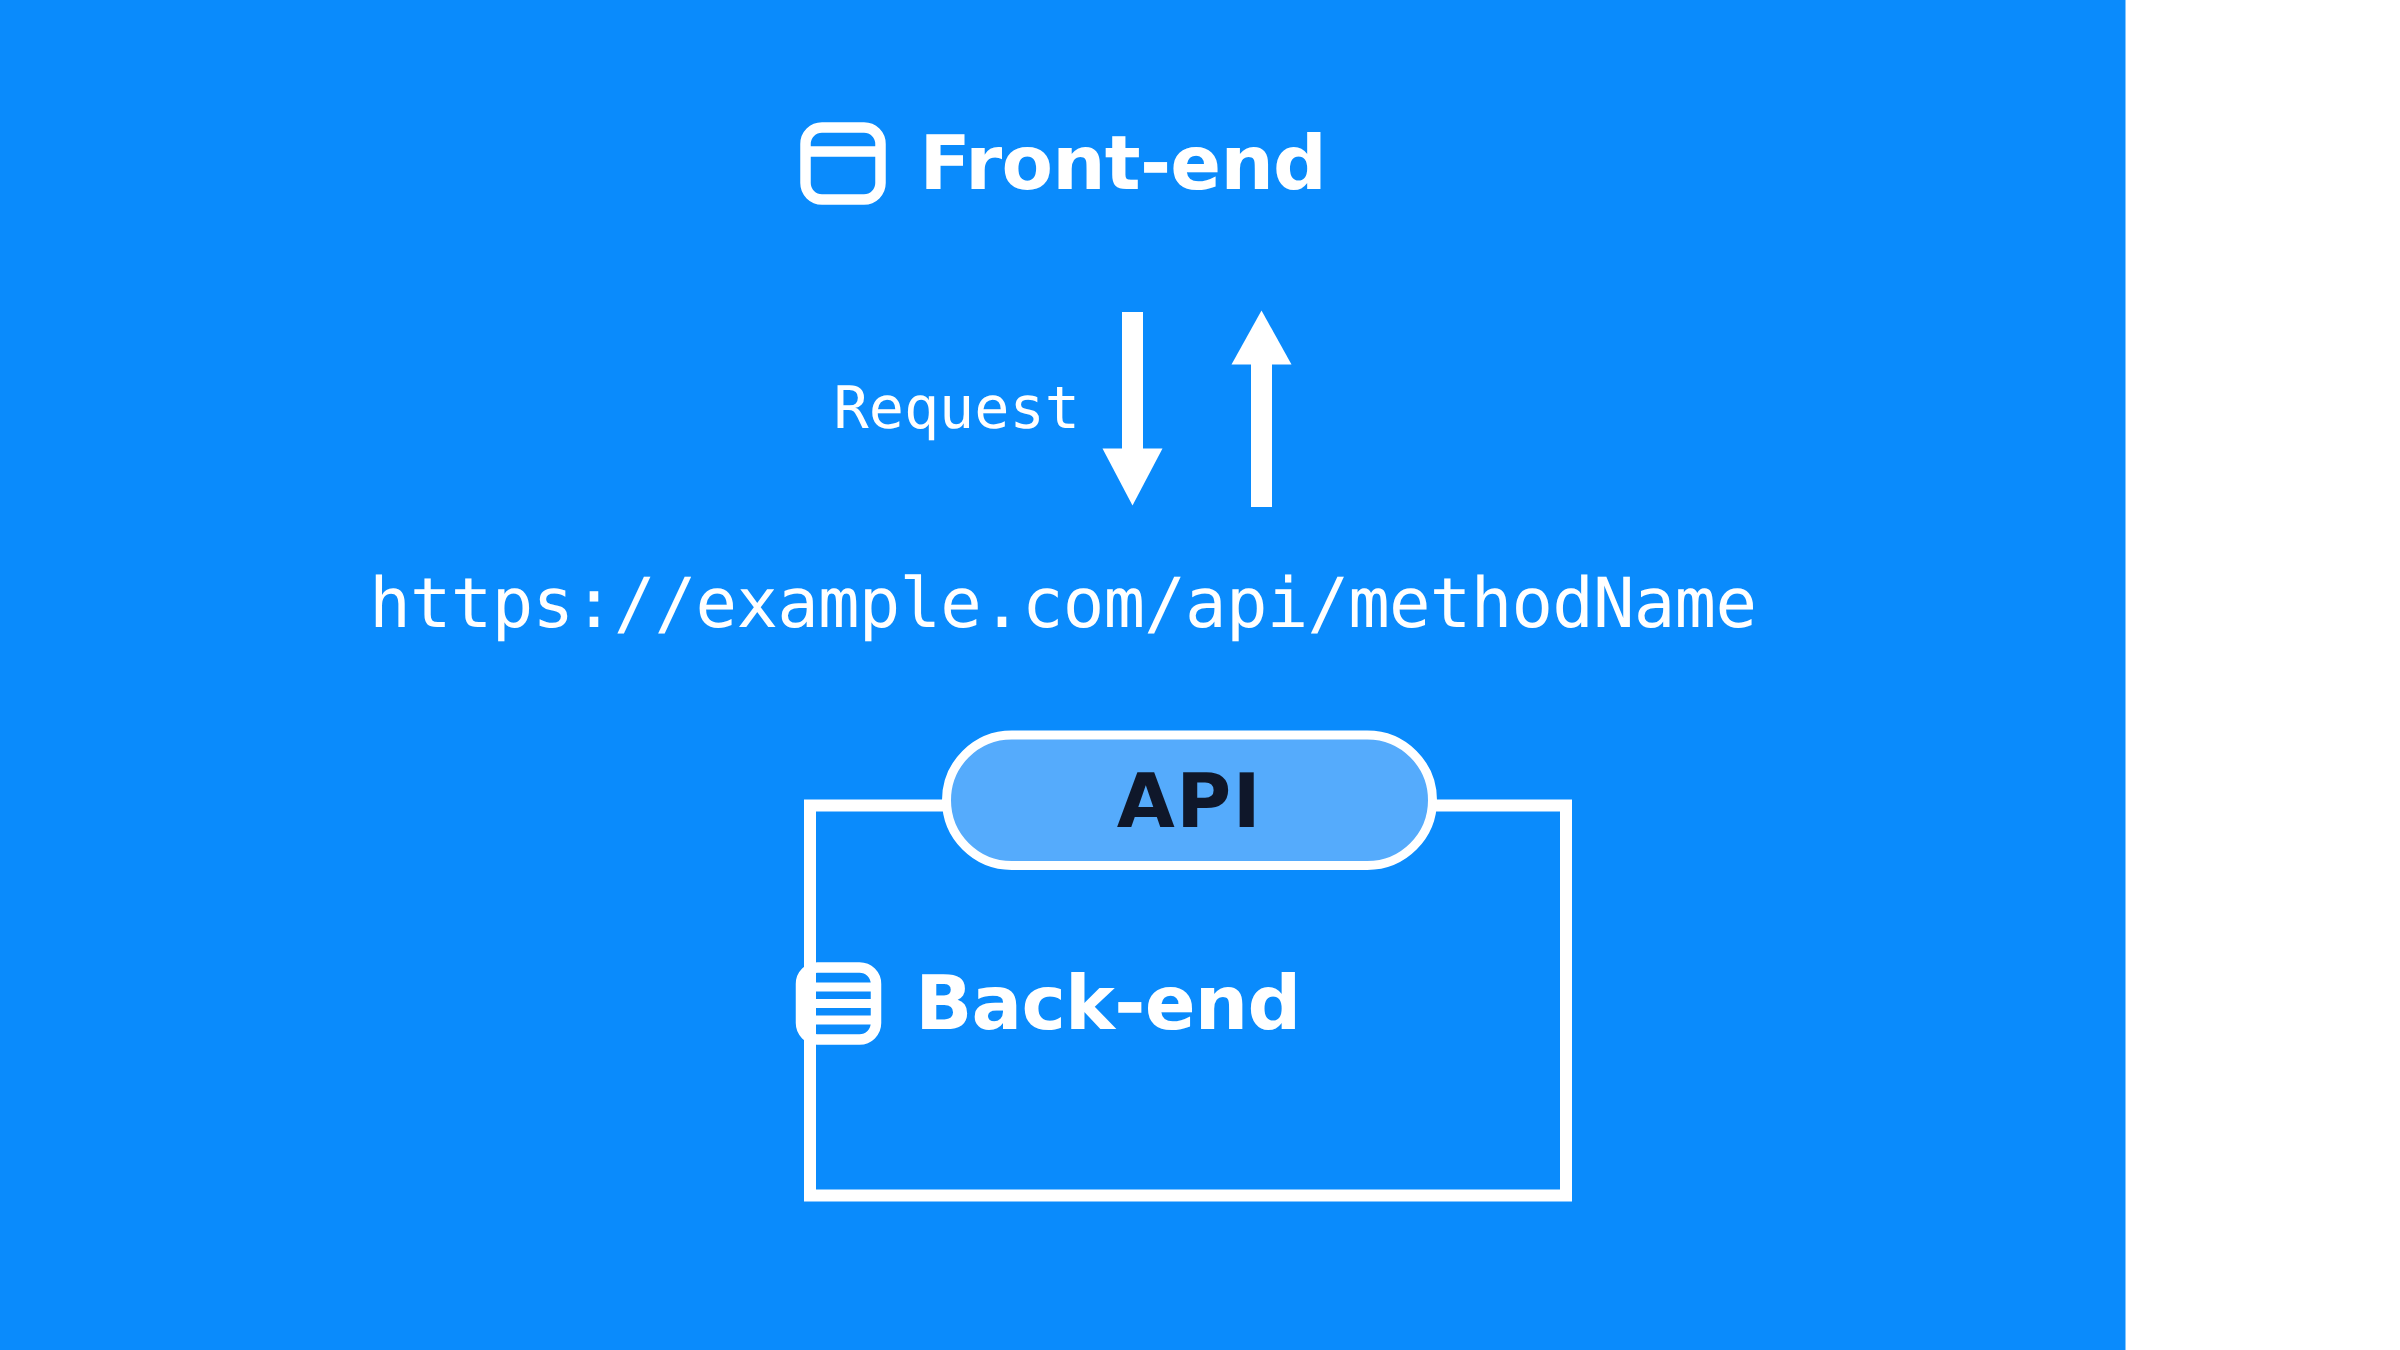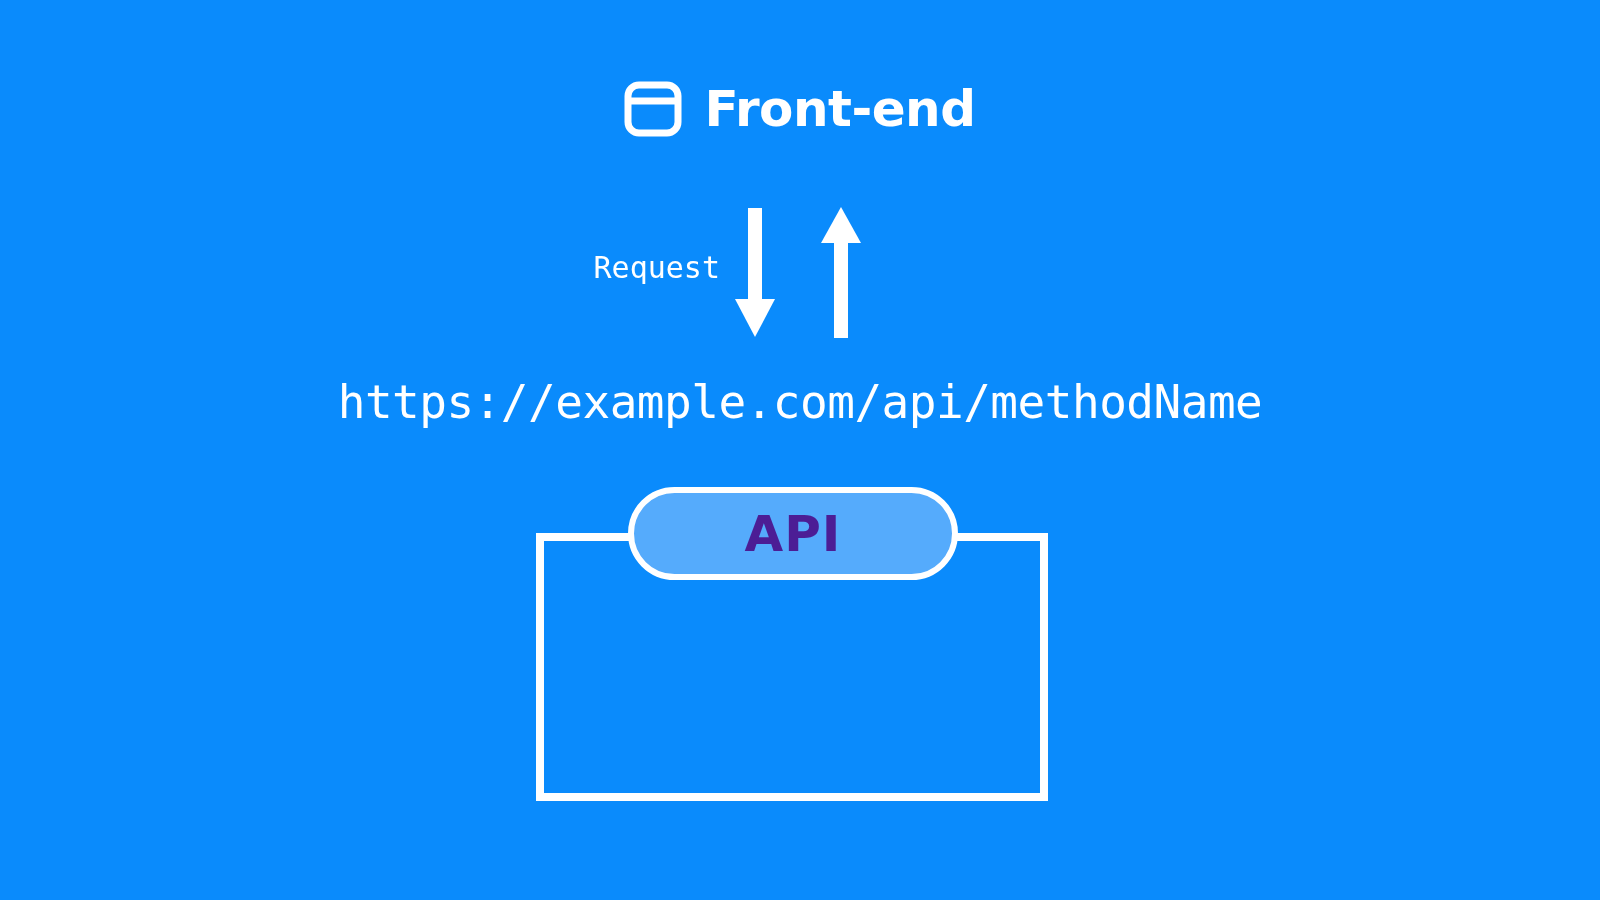--- a/index.html
+++ b/index.html
@@ -8,23 +8,24 @@
   }
   body {
     width: 1600px;
     height: 900px;
     overflow: hidden;
     font-family: "Liberation Sans", sans-serif;
   }
 
   #canvas {
     position: relative;
-    width: 1600px;
+    width: 1378px;
     height: 900px;
     background: #0a8bfc;
+    padding-left: 39px;
   }
 
   
   .node-row {
     position: absolute;
     display: flex;
     align-items: center;
     gap: 22px;
     white-space: nowrap;
   }
@@ -63,21 +64,21 @@
     top: 195px;
     width: 200px;
     height: 155px;
   }
 
   
   .flow-label {
     position: absolute;
     color: #ffffff;
     font-family: "DejaVu Sans Mono", monospace;
-    font-size: 30px;
+    font-size: 39px;
     font-weight: 400;
     line-height: 1;
     white-space: nowrap;
   }
   #label-request {
     left: 0;
     width: 720px;
     text-align: right;
     top: 253px;
   }
@@ -123,21 +124,21 @@
     height: 93px;
     box-sizing: border-box;
     border: 6px solid #ffffff;
     border-radius: 48px;
     background: #55abfc;
     display: flex;
     align-items: center;
     justify-content: center;
   }
   #api-label {
-    color: #4c1d95;
+    color: #0f172a;
     font-family: "DejaVu Sans", sans-serif;
     font-size: 50px;
     font-weight: 700;
     letter-spacing: 1px;
     line-height: 1;
   }
 </style>
 </head>
 <body>
 
@@ -169,14 +170,25 @@
   <div id="label-request" class="flow-label">Request</div>
 
   <div id="url-text">https://example.com/api/methodName</div>
 
   <div id="backend-box"></div>
 
   <div id="api-pill">
     <span id="api-label">API</span>
   </div>
 
+  <div id="backend-row" class="node-row">
+    <span class="node-icon-wrap">
+      <svg class="node-icon" viewBox="0 0 58 58" fill="none" xmlns="http://www.w3.org/2000/svg">
+        <rect x="4" y="5" width="50" height="48" rx="11" ry="11" stroke="#ffffff" stroke-width="7"></rect>
+        <line x1="6" y1="18" x2="52" y2="18" stroke="#ffffff" stroke-width="6"></line>
+        <line x1="6" y1="29" x2="52" y2="29" stroke="#ffffff" stroke-width="6"></line>
+        <line x1="6" y1="40" x2="52" y2="40" stroke="#ffffff" stroke-width="6"></line>
+      </svg>
+    </span>
+    <span class="node-label">Back-end</span>
+  </div>
 
 </div>
 
 </body></html>

